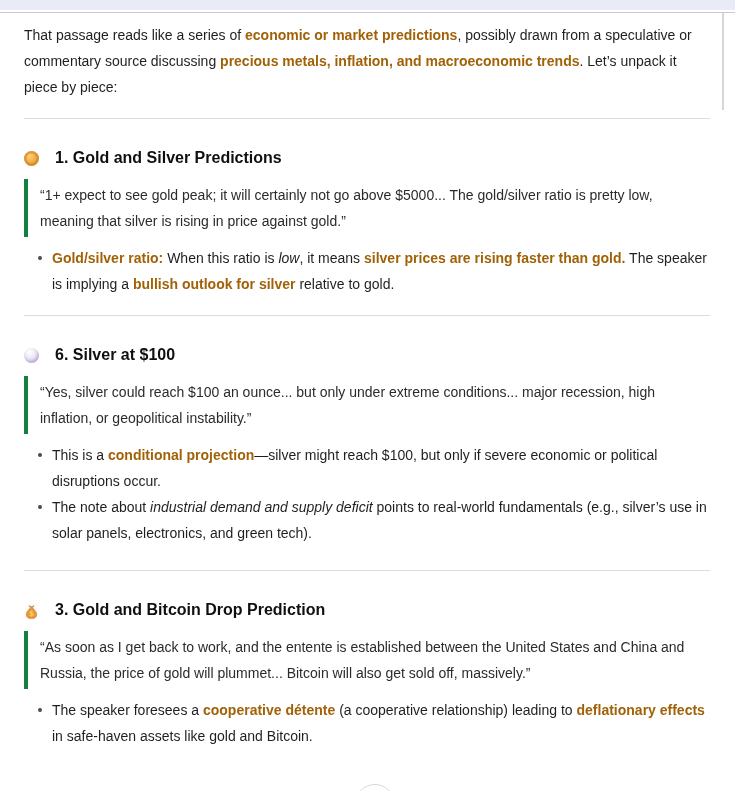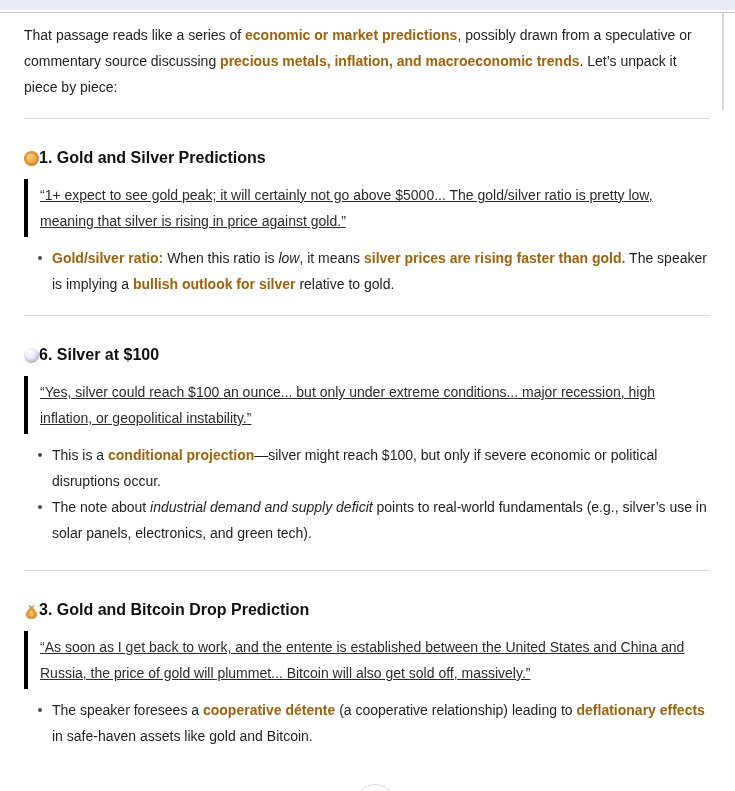--- a/index.html
+++ b/index.html
@@ -10,31 +10,31 @@
   }
   .top-bar{height:10px;background:#e9ecf6;width:100%;}
   .top-border{border:0;border-top:1px solid #c9c9c9;margin:2px 0 0 0;}
   .content{padding:0 25px 0 24px;}
   p.intro{margin:9px 0 0 0;line-height:26px;}
   .b{font-weight:700;color:#a16207;}
   .i{font-style:italic;}
   hr.divider{border:0;border-top:1px solid #dcdcdc;margin:18px 0 0 0;}
   .section{padding:0;}
   .sec-heading{margin:28px 0 0 0;font-size:16px;font-weight:700;color:#101010;
-    line-height:22px;display:flex;align-items:center;gap:0;}
+    line-height:22px;display:flex;align-items:center;gap:16px;}
   .emoji{width:15px;height:15px;display:inline-block;flex:0 0 auto;}
   .coin{border-radius:50%;
     background:radial-gradient(circle at 35% 30%, #fcd277, #f0a93f 55%, #d98a2b);
     box-shadow:inset 0 0 0 2.5px rgba(201,123,40,.55);}
   .orb{border-radius:50%;
     background:radial-gradient(circle at 38% 28%, #ffffff, #ece6f6 45%, #c6b7dc 90%);
     box-shadow:inset -1px -2px 3px rgba(140,120,180,.35);}
   blockquote.quote{
-    margin:10px 0 0 0;border-left:4px solid #000000;
-    padding:3px 18px 3px 12px;line-height:26px;color:#2b2b2b;text-decoration:underline;
+    margin:10px 0 0 0;border-left:4px solid #15803d;
+    padding:3px 18px 3px 12px;line-height:26px;color:#2b2b2b;
   }
   ul.bullets{list-style:none;margin:8px 0 0 0;padding:0;}
   ul.bullets li{position:relative;padding-left:28px;line-height:26px;margin:0;}
   ul.bullets li::before{
     content:"";position:absolute;left:14px;top:11px;width:4px;height:4px;
     border-radius:50%;background:#4a4a4a;
   }
   .scrollbar-thumb{position:absolute;top:13px;left:722px;width:2px;height:97px;background:#d6d6d6;}
   .scroll-down-btn{
     position:absolute;left:355px;top:784px;width:40px;height:40px;border-radius:50%;

